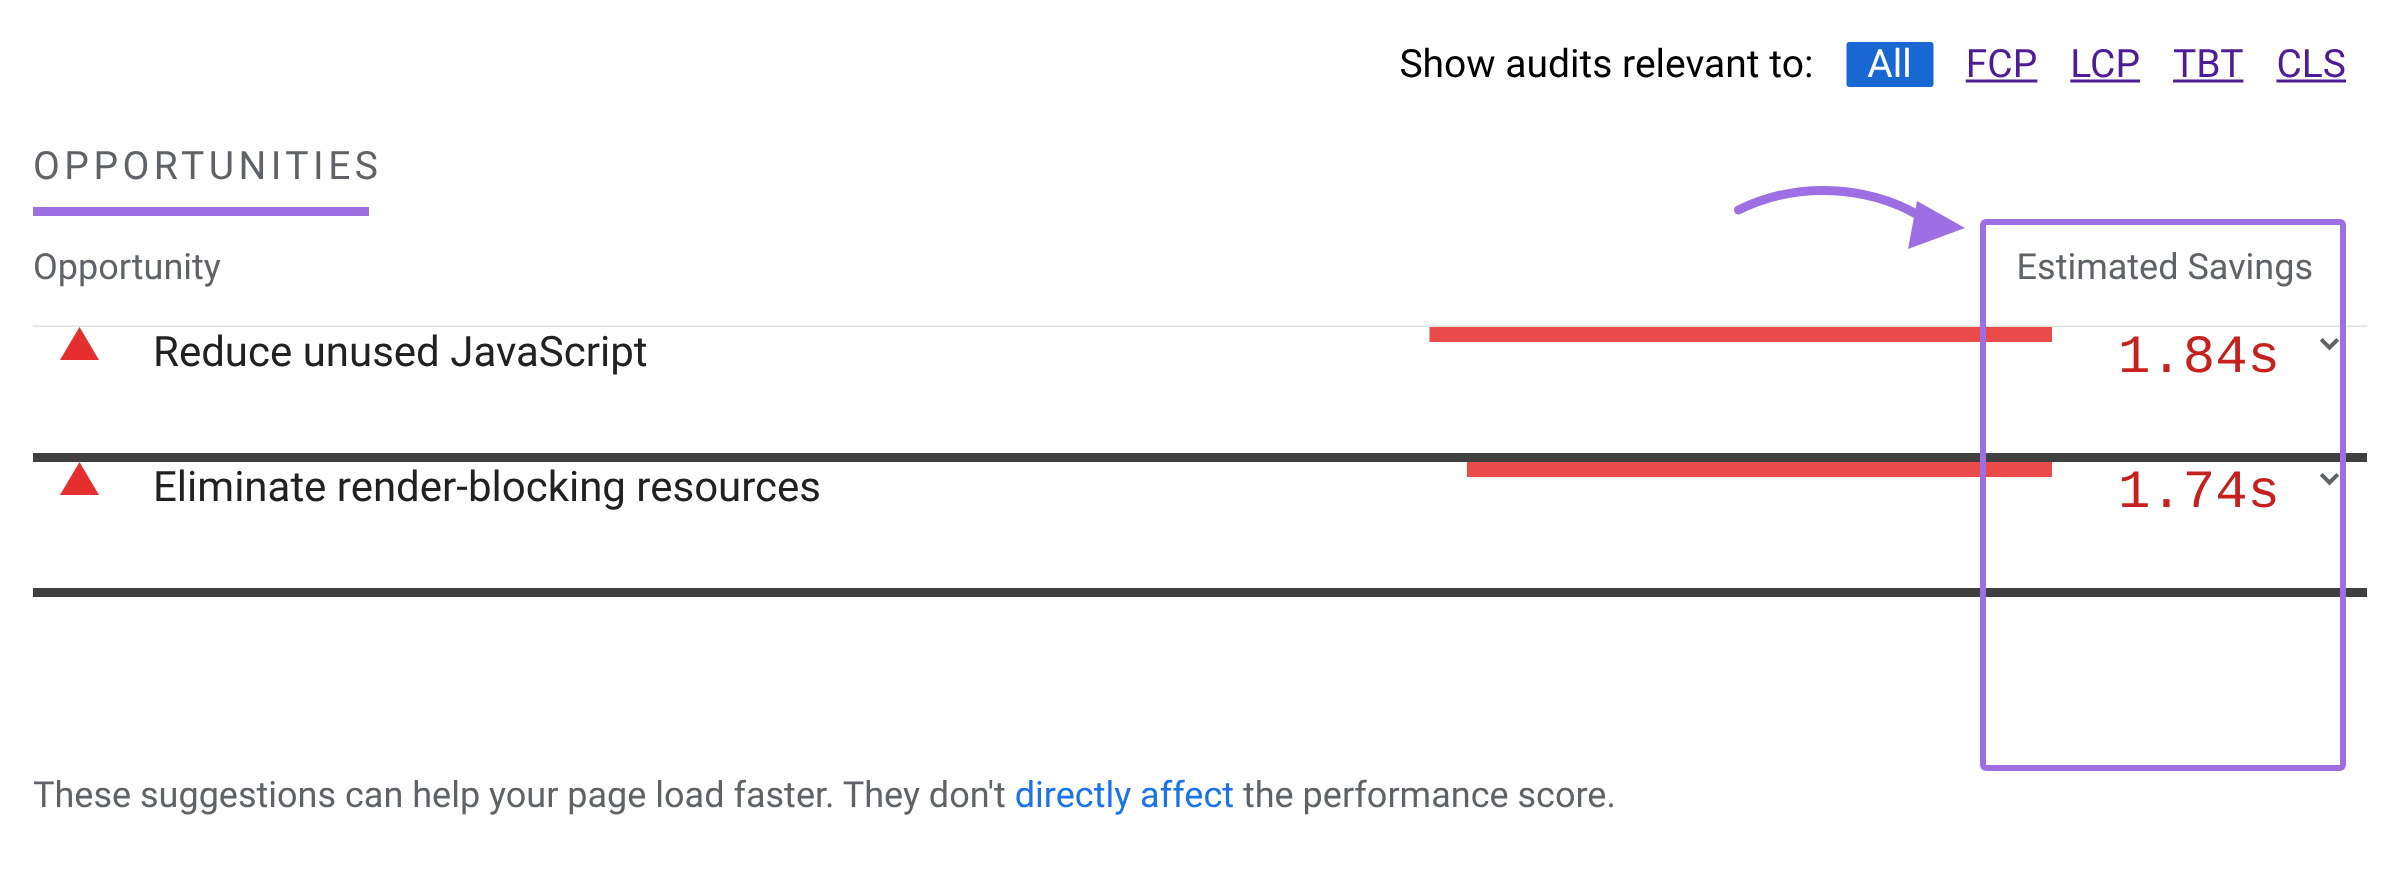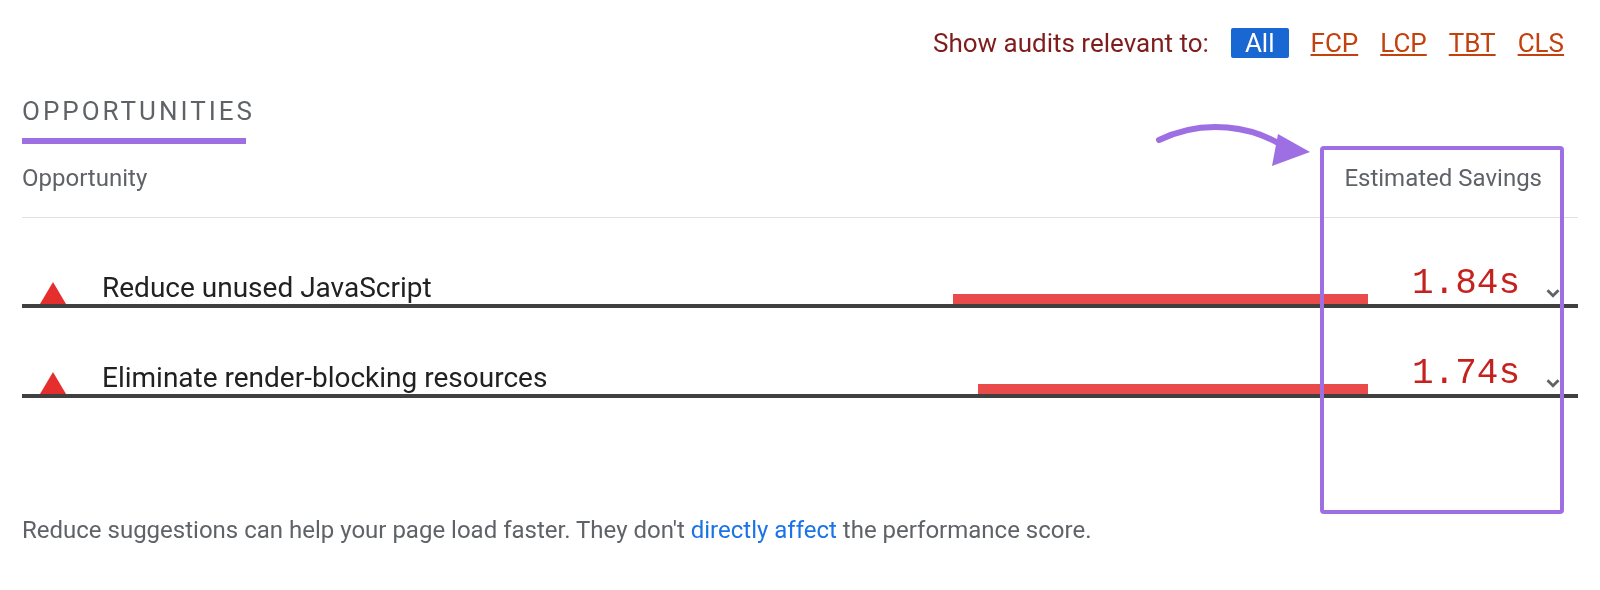--- a/index.html
+++ b/index.html
@@ -1,35 +1,35 @@
 <!DOCTYPE html>
 <html><head>
 <meta charset="utf-8">
 <style>
   * { box-sizing: border-box; margin: 0; padding: 0; }
   html, body { width: 1600px; height: 590px; font-family: Roboto, "Segoe UI", Arial, sans-serif; background: #fff; color: #212121; }
   .container { position: relative; width: 1600px; height: 590px; padding: 0 22px; }
 
   
   .filter-bar { position: absolute; top: 28px; right: 36px; display: flex; align-items: center; gap: 22px; font-size: 26px; }
-  .filter-label { color: #7f1d1d; }
-  .filter-item { color: #c2410c; text-decoration: underline; cursor: pointer; }
+  .filter-label { color: #000000; }
+  .filter-item { color: #4c1d95; text-decoration: underline; cursor: pointer; }
   .filter-item.active { background: #1967d2; color: #fff; padding: 0 14px; text-decoration: none; border-radius: 2px; }
 
   
   .section-title { position: absolute; top: 96px; left: 22px; font-size: 26px; letter-spacing: 3px; color: #5f6368; font-weight: 400; padding-bottom: 12px; }
   .section-underline { position: absolute; top: 138px; left: 22px; width: 224px; height: 6px; background: #9d6fe3; }
 
   
   .table { position: absolute; top: 164px; left: 22px; right: 22px; }
   .th-row { display: flex; align-items: flex-start; height: 54px; border-bottom: 1px solid #e0e0e0; font-size: 24px; color: #5f6368; }
   .th-opportunity { flex: 0 0 800px; }
   .th-savings { margin-left: auto; padding-right: 36px; }
 
-  .row { display: flex; align-items: flex-end; height: 90px; border-bottom: 4px solid #404040; font-size: 28px; }
+  .row { display: flex; align-items: flex-start; height: 90px; border-bottom: 6px solid #404040; font-size: 28px; }
   .icon-slot { flex: 0 0 80px; display: flex; align-items: center; padding-left: 18px; }
   .tri { width: 0; height: 0; border-left: 13px solid transparent; border-right: 13px solid transparent; border-bottom: 22px solid #e52e2e; }
   .sq { width: 22px; height: 22px; background: #f5a623; }
   .row-label { flex: 0 0 720px; color: #212121; }
   .bar-area { position: relative; flex: 0 0 415px; height: 10px; margin-left: auto; }
   .bar { position: absolute; right: 0; height: 10px; }
   .bar.red { background: #e94a4a; }
   .bar.orange { background: #f5a623; }
   .savings { width: 160px; text-align: right; font-size: 36px; color: #c5221f; padding-right: 8px; font-family: Liberation Mono, monospace; }
   .chevron { width: 50px; display: flex; justify-content: center; align-items: center; color: #5f6368; cursor: pointer; }
@@ -94,21 +94,21 @@
       <div class="chevron">
         <svg viewBox="0 0 24 24" fill="none" stroke="currentColor" stroke-width="3">
             <polyline points="6 9 12 15 18 9"></polyline>
           </svg>
       </div>
     </div>
 
   </div>
 
   <div class="footer-note">
-    <span>Reduce suggestions can help your page load faster. They don't </span><a href="#">directly affect</a><span> the performance score.</span>
+    <span>These suggestions can help your page load faster. They don't </span><a href="#">directly affect</a><span> the performance score.</span>
   </div>
 
   <svg class="arrow-svg" viewBox="0 0 160 60">
     <path d="M5 24 C 50 2, 100 10, 132 32" stroke="#9d6fe3" stroke-width="6" fill="none" stroke-linecap="round"></path>
     <polygon points="124,18 156,36 118,50" fill="#9d6fe3"></polygon>
   </svg>
 
   <div class="highlight-box"></div>
 </div>
 

